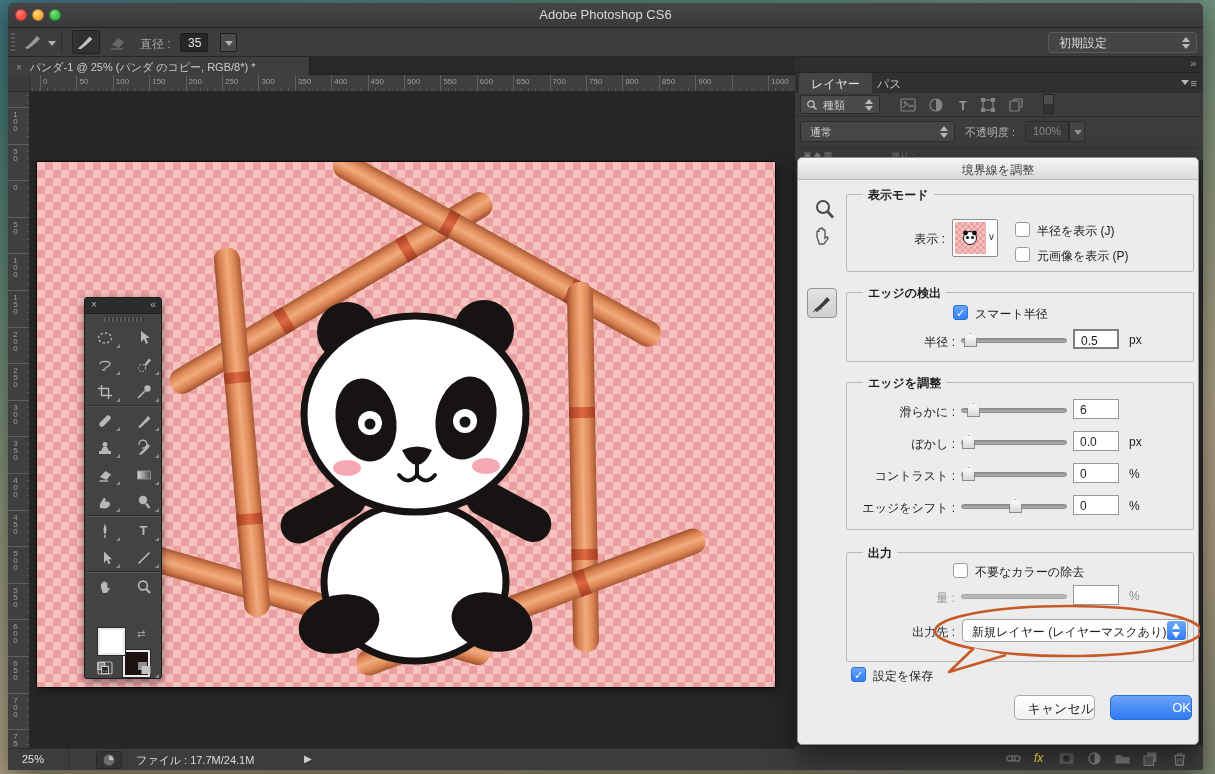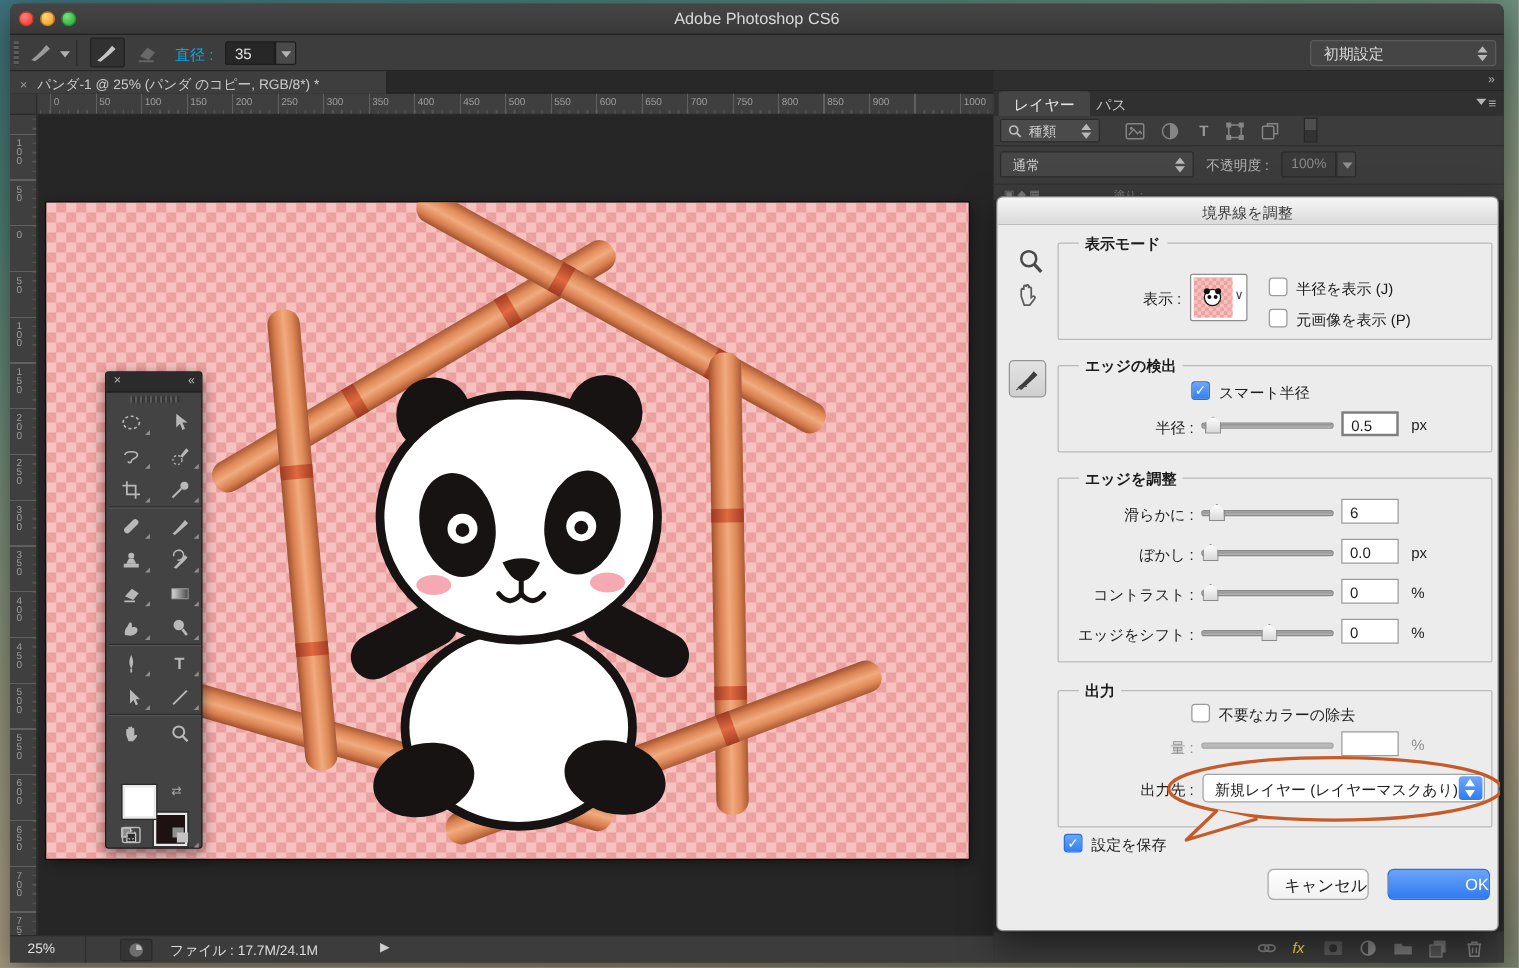--- a/index.html
+++ b/index.html
@@ -28,22 +28,22 @@
   #optionsbar { left:0; top:25px; width:100%; height:29px; background:#3d3d3d; border-bottom:1px solid #262626; }
   #ob-grip { left:3px; top:5px; width:4px; height:19px;
     background:repeating-linear-gradient(#5c5c5c 0 2px,#353535 2px 4px); }
   .ob-icon { top:4px; width:22px; height:20px; }
   .ob-icon svg { width:100%; height:100%; }
   #ob-preset-arrow { left:40px; top:13px; width:0; height:0;
     border-left:4px solid transparent; border-right:4px solid transparent; border-top:5px solid #b0b0b0; }
   #ob-sep { left:53px; top:4px; width:1px; height:21px; background:#2a2a2a; }
   #ob-brush-btn { left:64px; top:2px; width:28px; height:24px; background:#313131;
     border:1px solid #222; border-radius:2px; }
-  #ob-diam-label { left:132px; top:8px; font-size:12px; color:#0ea5e9; }
-  #ob-diam-box { left:172px; top:5px; width:40px; height:19px; background:#272727;
+  #ob-diam-label { left:132px; top:8px; font-size:12px; color:#a3a3a3; }
+  #ob-diam-box { left:172px; top:5px; width:28px; height:19px; background:#272727;
     border:1px solid #1d1d1d; border-radius:2px 0 0 2px; color:#e6e6e6; font-size:12px;
     text-align:left; padding:2px 0 0 7px; }
   #ob-diam-dd { left:212px; top:5px; width:17px; height:19px; background:#4a4a4a;
     border:1px solid #1d1d1d; border-radius:0 2px 2px 0; }
   #ob-diam-dd:after { content:""; position:absolute; left:4px; top:7px;
     border-left:4px solid transparent; border-right:4px solid transparent; border-top:5px solid #b5b5b5; }
   #ob-preset-combo { left:1040px; top:4px; width:149px; height:21px; background:#454545;
     border:1px solid #5b5b5b; border-radius:3px; color:#dcdcdc; font-size:12px; padding:2px 0 0 10px; }
   .stepper { position:absolute; right:5px; top:4px; width:9px; height:12px; }
   .stepper i { position:absolute; left:0; width:0; height:0;

